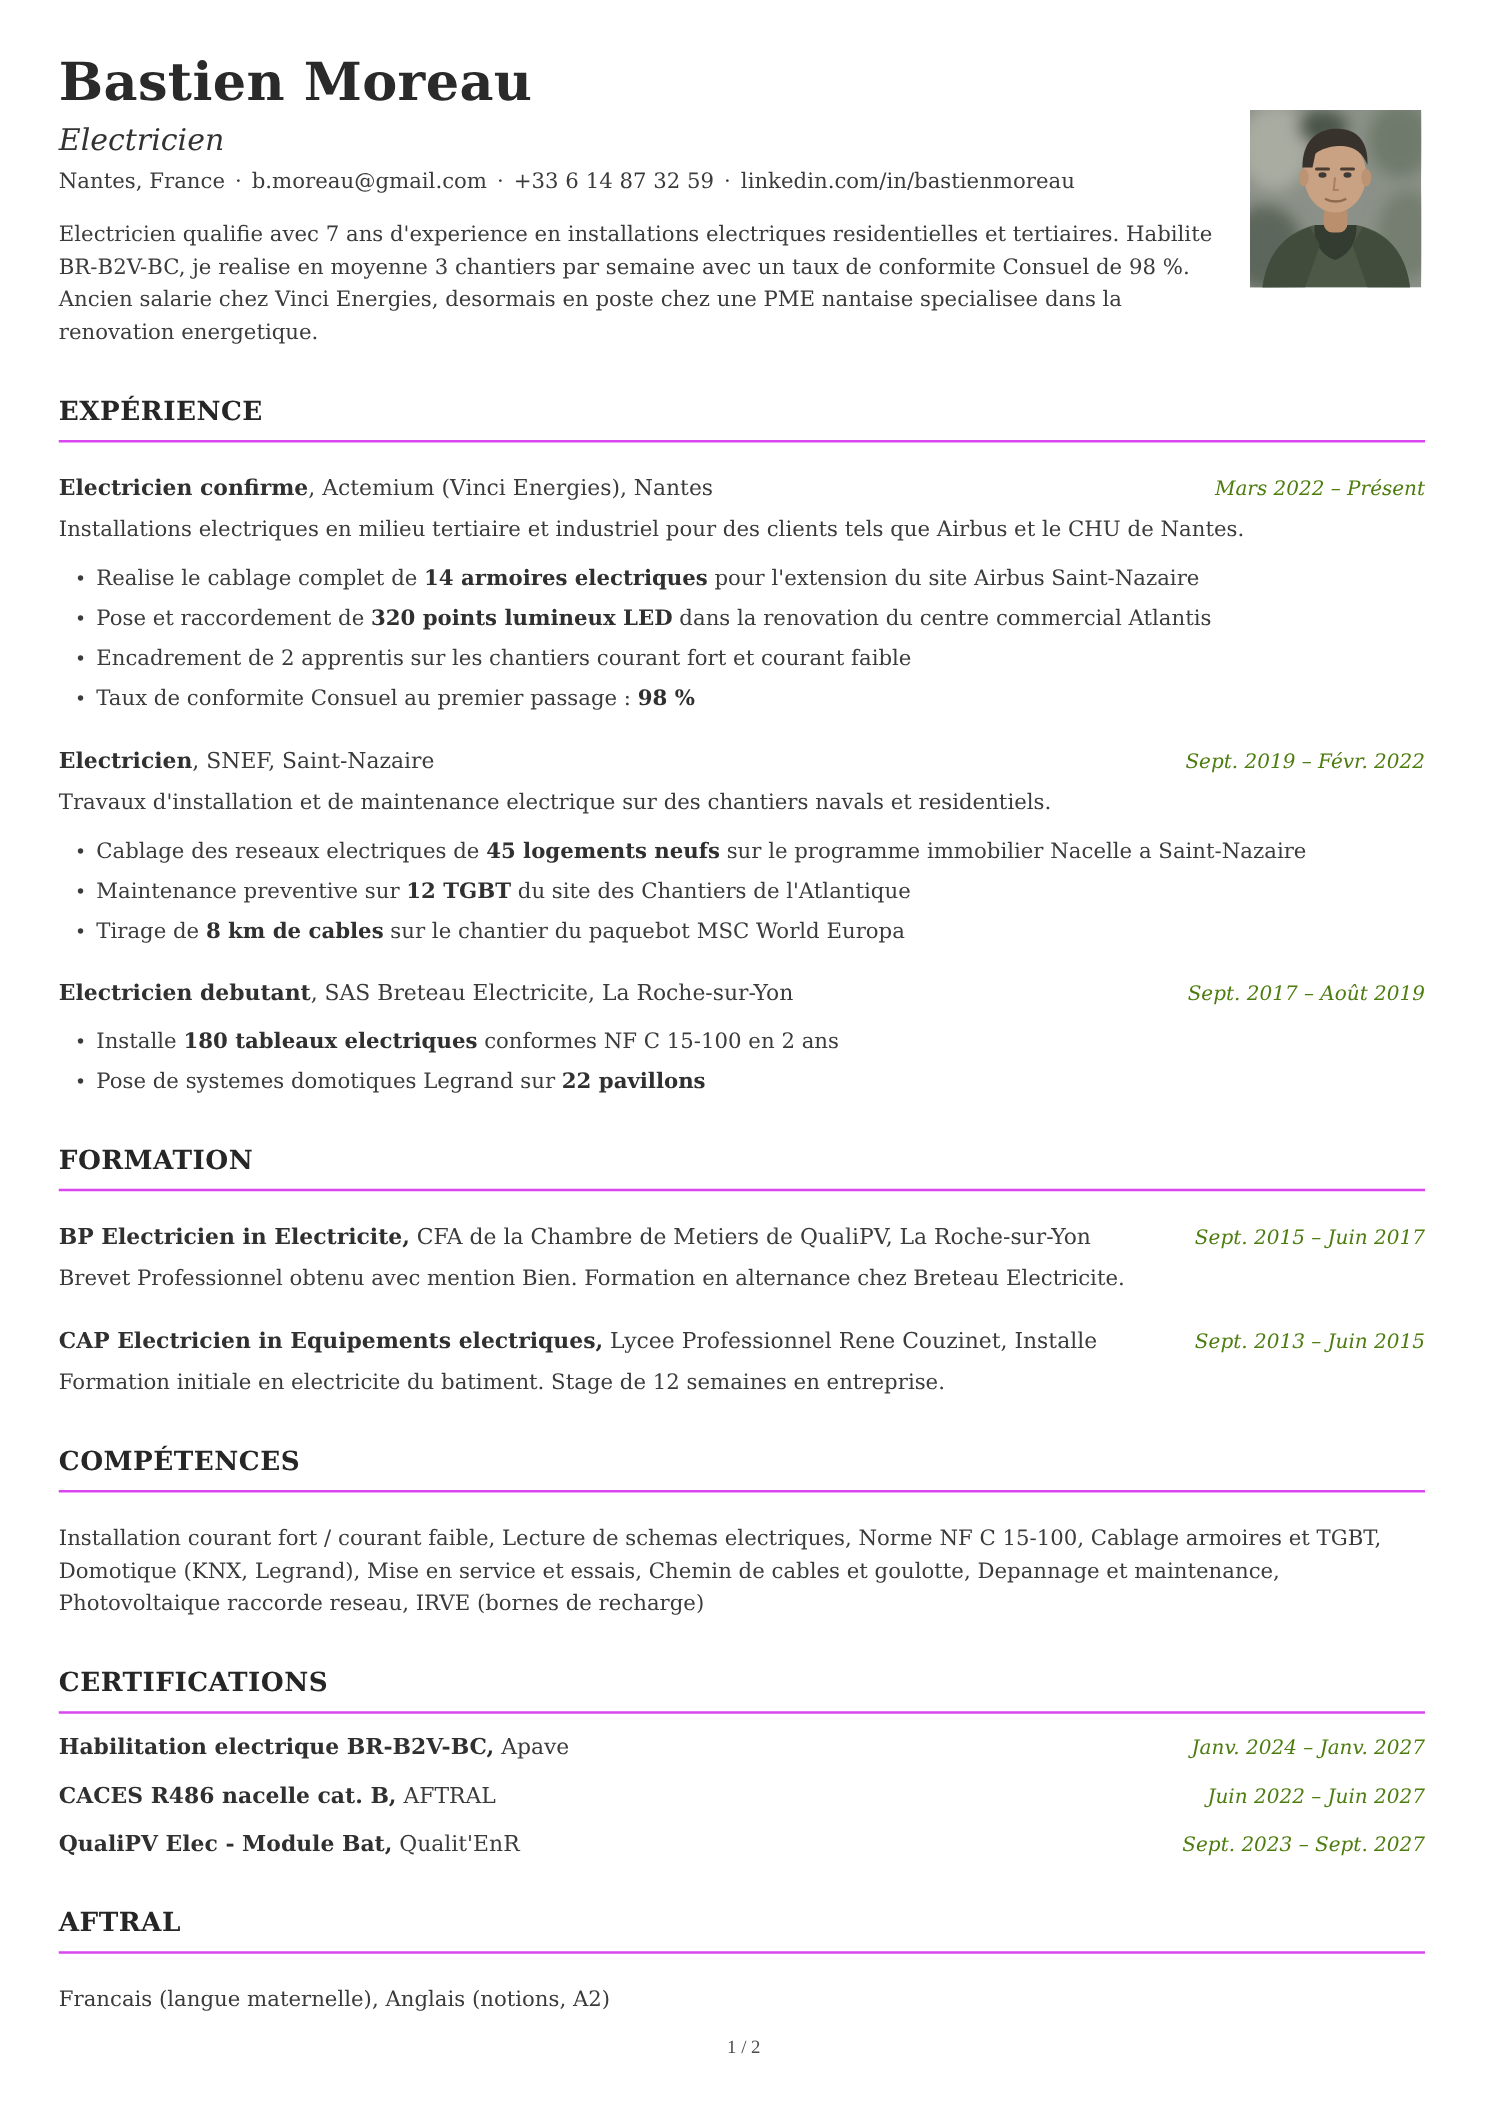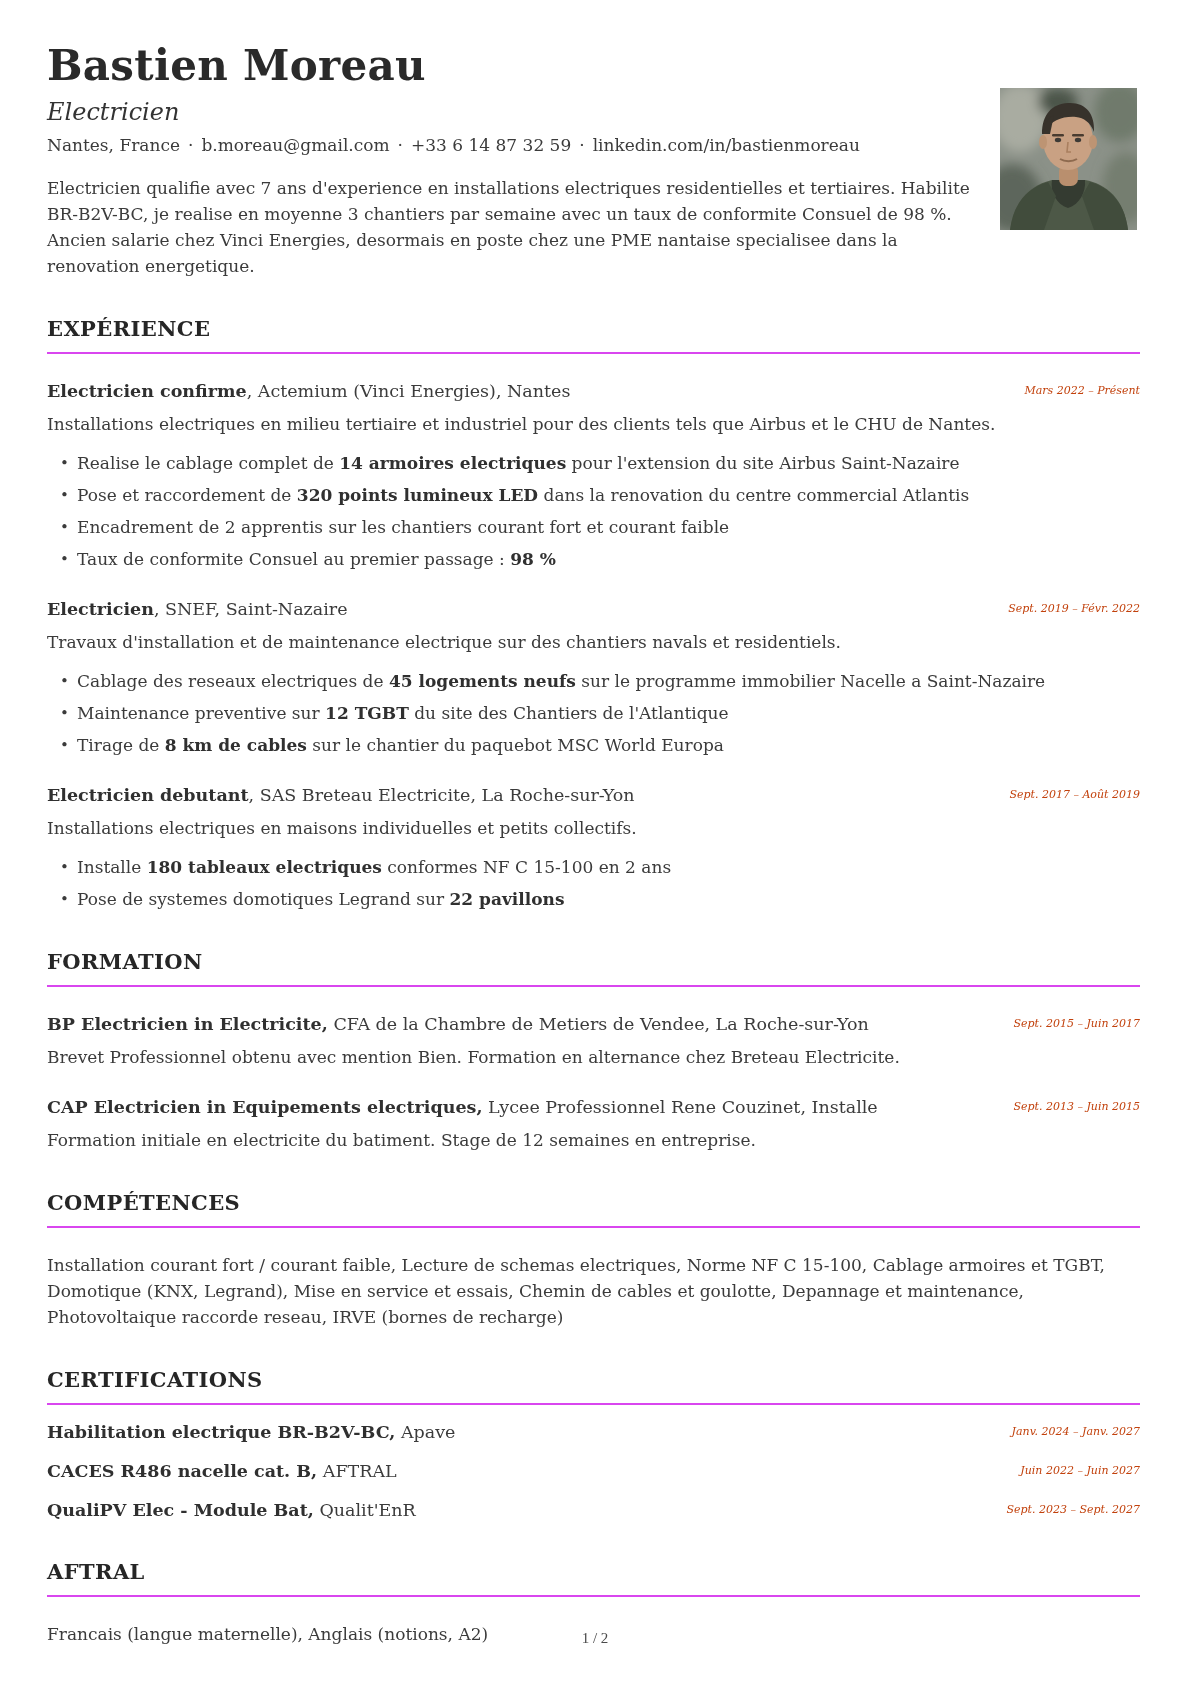--- a/index.html
+++ b/index.html
@@ -27,21 +27,21 @@
   section { margin-top: 37px; }
   .sec-h {
     font-size: 21px; font-weight: 700; color: #262626;
     margin: 0; padding-bottom: 11px;
     border-bottom: 2px solid #d946ef;
     letter-spacing: 0.4px;
   }
   .entry { margin-top: 25px; }
   .entry-head { display: flex; justify-content: space-between; align-items: flex-end; font-size: 17.5px; line-height: 24px; }
   .entry-title b { font-weight: 700; color: #303030; }
-  .dates { font-style: italic; font-size: 11px; white-space: nowrap; padding-left: 24px; color: #c2410c; }
+  .dates { font-style: italic; font-size: 16px; white-space: nowrap; padding-left: 24px; color: #4d7c0f; }
   .desc { margin: 8px 0 0 0; font-size: 17px; line-height: 26px; }
   .para { margin: 24px 0 0 0; font-size: 17px; line-height: 26px; }
 
   ul.bullets { margin: 13px 0 0 0; padding: 0 0 0 30px; list-style: none; }
   ul.bullets li { position: relative; font-size: 17px; line-height: 26px; margin-bottom: 6px; }
   ul.bullets li::before { content: "\2022"; position: absolute; left: -17px; top: 0; font-size: 15px; color: #3b3b3b; }
   ul.bullets b { font-weight: 700; color: #303030; }
 
   .cert-row { display: flex; justify-content: space-between; align-items: center; margin-top: 15px; font-size: 17.5px; line-height: 24px; }
   .cert-row b { font-weight: 700; color: #303030; }
@@ -134,34 +134,33 @@
         <li><span>Maintenance preventive sur </span><b>12 TGBT</b><span> du site des Chantiers de l'Atlantique</span></li>
         <li><span>Tirage de </span><b>8 km de cables</b><span> sur le chantier du paquebot MSC World Europa</span></li>
       </ul>
     </div>
 
     <div class="entry">
       <div class="entry-head">
         <div class="entry-title"><b>Electricien debutant</b><span>, SAS Breteau Electricite, La Roche-sur-Yon</span></div>
         <div class="dates">Sept. 2017 – Août 2019</div>
       </div>
-      <p class="desc">Installations electriques en maisons individuelles et petits collectifs.</p>
       <ul class="bullets">
         <li><span>Installe </span><b>180 tableaux electriques</b><span> conformes NF C 15-100 en 2 ans</span></li>
         <li><span>Pose de systemes domotiques Legrand sur </span><b>22 pavillons</b><span></span></li>
       </ul>
     </div>
   </section>
 
   <section>
     <h2 class="sec-h">FORMATION</h2>
 
     <div class="entry">
       <div class="entry-head">
-        <div class="entry-title"><b>BP Electricien in Electricite,</b><span> CFA de la Chambre de Metiers de Vendee, La Roche-sur-Yon</span></div>
+        <div class="entry-title"><b>BP Electricien in Electricite,</b><span> CFA de la Chambre de Metiers de QualiPV, La Roche-sur-Yon</span></div>
         <div class="dates">Sept. 2015 – Juin 2017</div>
       </div>
       <p class="desc">Brevet Professionnel obtenu avec mention Bien. Formation en alternance chez Breteau Electricite.</p>
     </div>
 
     <div class="entry">
       <div class="entry-head">
         <div class="entry-title"><b>CAP Electricien in Equipements electriques,</b><span> Lycee Professionnel Rene Couzinet, Installe</span></div>
         <div class="dates">Sept. 2013 – Juin 2015</div>
       </div>

